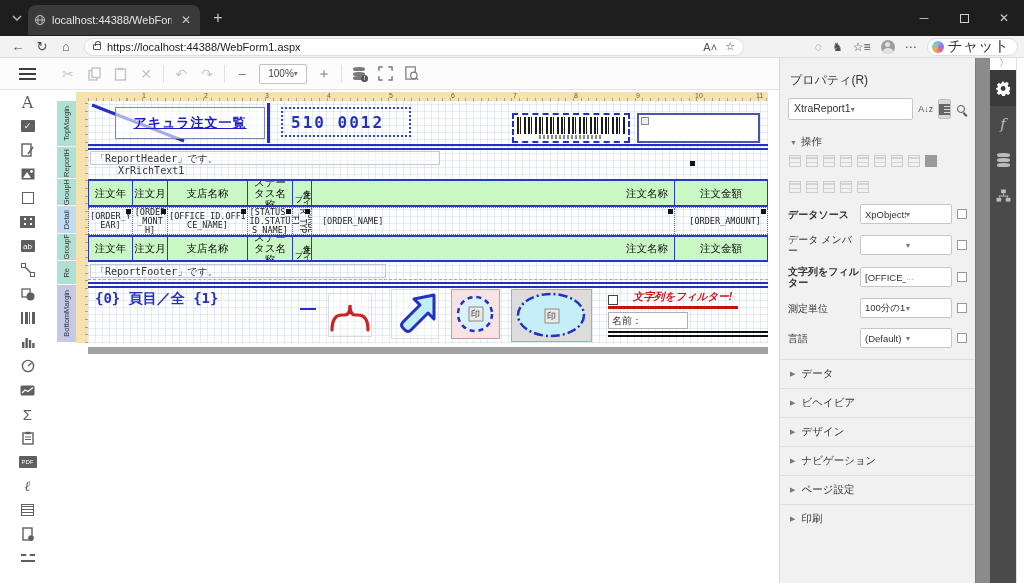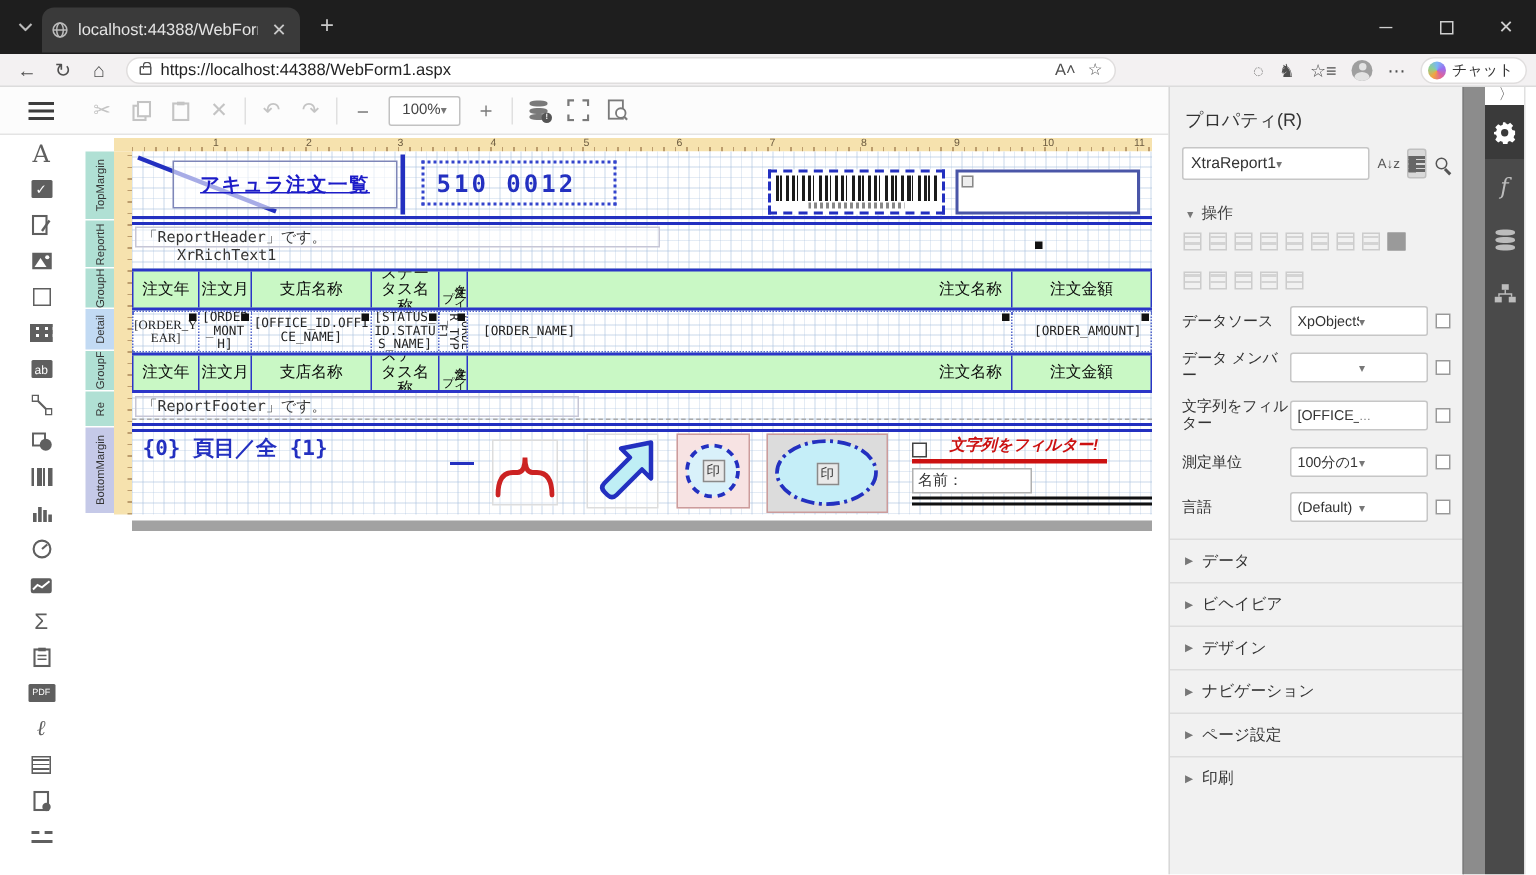--- a/index.html
+++ b/index.html
@@ -25,21 +25,21 @@
   .lock::before { content:""; position:absolute; left:1px; top:-4px; width:4px; height:4px; border:1.2px solid #555; border-bottom:none; border-radius:3px 3px 0 0; }
   .url-text { font-size:11px; color:#222; flex:1; white-space:nowrap; overflow:hidden; }
   .pill-ic { color:#4f4f4f; font-size:11px; margin-left:8px; }
   .nav-right { display:flex; align-items:center; margin-left:auto; margin-right:6px; gap:10px; }
   .tiny-ic { color:#4f4f4f; font-size:12px; }
   .avatar { width:14px; height:14px; border-radius:50%; background:#9f9f9f; position:relative; overflow:hidden; }
   .avatar::before { content:""; position:absolute; left:4.5px; top:2.5px; width:5px; height:5px; border-radius:50%; background:#e3e3e3; }
   .avatar::after { content:""; position:absolute; left:2px; top:8.5px; width:10px; height:7px; border-radius:50%; background:#e3e3e3; }
   .chatbtn { height:18px; background:#fff; border:1px solid #e0dede; border-radius:10px; display:flex; align-items:center; padding:0 8px 0 4px; gap:4px; }
   .copilot { width:12px; height:12px; border-radius:50%; background:conic-gradient(#7ab8f5,#9a6ef0,#e0639a,#f3a53f,#8ed08e,#7ab8f5); }
-  .chat-label { font-size:10px; color:#333; }
+  .chat-label { font-size:15px; color:#333; }
 
   
   .apptb { position:absolute; left:0; top:58px; width:779px; height:32px; background:#fcfcfc; border-bottom:1px solid #e4e4e4; display:flex; align-items:center; }
   .hamb { width:55px; display:flex; flex-direction:column; gap:3px; align-items:center; }
   .hamb i { width:17px; height:2px; background:#3c3c3c; }
   .tbi { width:26px; height:24px; display:flex; align-items:center; justify-content:center; font-size:14px; color:#7a7a7a; }
   .tbi.dis { color:#c4c4c4; }
   .tbsep { width:1px; height:18px; background:#e0e0e0; margin:0 4px; }
   .zoombox { width:48px; height:20px; border:1px solid #c2c2c2; border-radius:2px; background:#fff; display:flex; align-items:center; justify-content:center; padding:0 5px; font-size:10px; color:#444; margin:0 4px; }
   .caret { font-size:8px; color:#777; }
@@ -92,21 +92,21 @@
   .rhbox { left:2px; top:50px; width:350px; height:14px; border:1px solid #c6c6d6; font-family:"DejaVu Sans Mono",monospace; font-size:10px; color:#333; line-height:13px; padding-left:4px; background:rgba(255,255,255,.5); white-space:nowrap; }
   .rtext { left:30px; top:64px; width:548px; height:13px; font-family:"DejaVu Sans Mono",monospace; font-size:10px; color:#333; }
   .handle { position:absolute; width:5px; height:5px; background:#111; }
 
   .trow { left:0; width:680px; display:flex; }
   .grow { border-top:2px solid #2b35c8; border-bottom:2px solid #2b35c8; background:#c9f8c5; }
   .gcell { border-right:1px solid #2b35c8; display:flex; align-items:center; justify-content:center; font-size:10.5px; color:#0a0a0a; text-align:center; line-height:11px; padding:0 1px; overflow:hidden; }
   .gcell:first-child { border-left:1px solid #2b35c8; }
   .drow { border-bottom:1px dotted #5566cc; border-top:1px dotted #5566cc; }
   .dcell { position:relative; border-right:1px dotted #5566cc; display:flex; align-items:center; justify-content:center; font-family:"DejaVu Sans Mono",monospace; font-size:8.5px; color:#222; text-align:center; line-height:9px; word-break:break-all; overflow:hidden; }
-  .dcell:first-child { border-left:1px dotted #5566cc;font-family:Liberation Serif, serif; }
+  .dcell:first-child { border-left:1px dotted #5566cc; }
   .vert { writing-mode:vertical-rl; font-size:8px; line-height:8px; letter-spacing:0; }
   .c0{width:45px}.c1{width:35px}.c2{width:80px}.c3{width:45px}.c4{width:19px}.c5{width:363px}.c6{width:93px}
   .alignR { justify-content:flex-end; padding-right:6px; }
   .alignL { justify-content:flex-start; padding-left:10px; }
 
   .rfbox { left:2px; top:163px; width:296px; height:14px; border:1px solid #c6c6d6; font-family:"DejaVu Sans Mono",monospace; font-size:10px; color:#333; line-height:13px; padding-left:4px; white-space:nowrap; }
   .dashline { left:0; top:178px; width:680px; border-top:1px dashed #aaa; }
   .pageinfo { left:7px; top:189px; font-family:"DejaVu Sans Mono",monospace; font-size:14px; font-weight:bold; color:#2330c0; white-space:nowrap; }
   .pi-under { left:212px; top:207px; width:16px; height:2px; background:#2330c0; }
   .shapebox { border:1px solid #ddd; background:rgba(255,255,255,.4); }
@@ -133,21 +133,21 @@
   .mag { width:8px; height:8px; border:1.6px solid #555; border-radius:50%; position:relative; }
   .mag::after { content:""; position:absolute; left:6px; top:6px; width:5px; height:1.6px; background:#555; transform:rotate(45deg); transform-origin:0 0; }
   .ops-cap { padding:10px 10px 4px; font-size:10.5px; color:#444; }
   .ops-cap i { font-style:normal; font-size:7px; color:#777; margin-right:4px; }
   .opsgrid { padding:2px 9px 6px; display:flex; flex-wrap:wrap; gap:5px; }
   .op { width:12px; height:12px; border:1px solid #cccccc; background:repeating-linear-gradient(0deg,transparent 0 3px,#d4d4d4 3px 4.5px); }
   .op.dark { background:#9a9a9a; border-color:#9a9a9a; }
   .op-break { width:100%; height:4px; }
   .prow { display:flex; align-items:center; padding:5px 8px; }
   .plabel { width:72px; font-size:10px; color:#333; line-height:11px; }
-  .plabel.bold { font-weight:normal; }
+  .plabel.bold { font-weight:bold; }
   .pctrl { flex:1; height:20px; background:#fff; border:1px solid #c6c6c6; border-radius:2px; display:flex; align-items:center; padding:0 4px; font-size:9.5px; color:#333; overflow:hidden; }
   .pctrl span { flex:1; white-space:nowrap; overflow:hidden; }
   .pcheck { width:10px; height:10px; border:1px solid #999; background:#fff; margin-left:5px; flex:none; }
   .sections { margin-top:6px; }
   .sec { border-top:1px solid #dddddd; padding:7px 10px; font-size:10.5px; color:#333; display:flex; align-items:center; gap:6px; }
   .sec i { font-style:normal; font-size:7px; color:#777; }
 
   .scrollstrip { position:absolute; left:975px; top:58px; width:15px; height:525px; background:#8c8c8c; border-left:1px solid #7c7c7c; }
   .rail { position:absolute; left:990px; top:70px; width:26px; height:513px; background:#4a4a4a; }
   .railbtn { width:26px; height:36px; display:flex; align-items:center; justify-content:center; color:#bcbcbc; }

